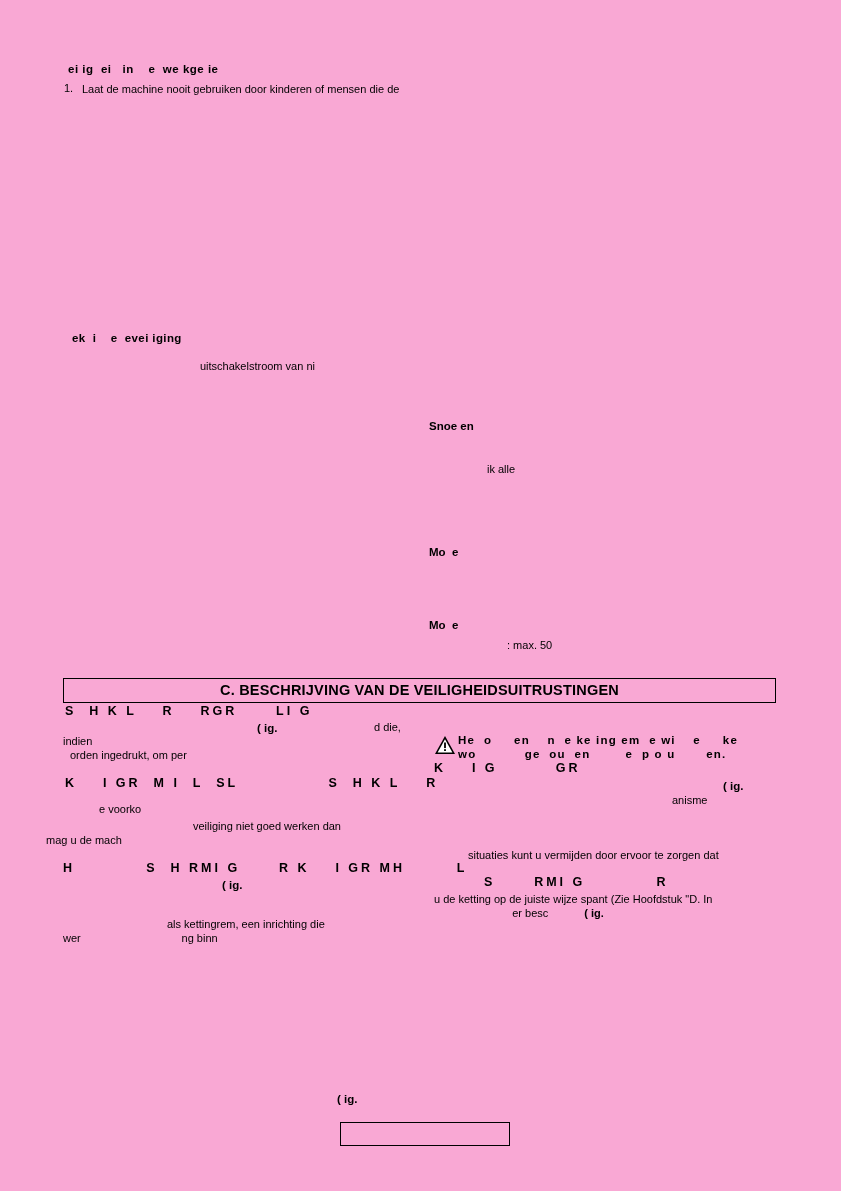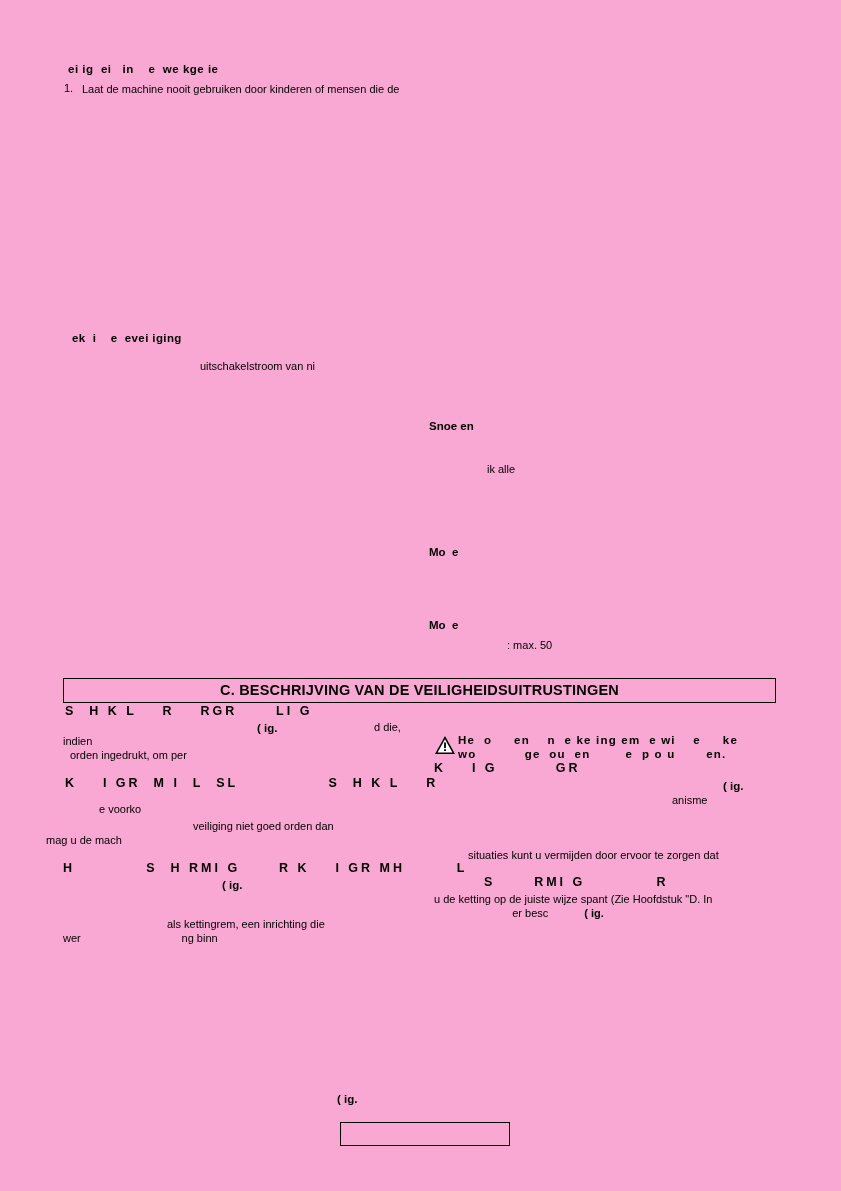--- a/index.html
+++ b/index.html
@@ -154,21 +154,21 @@
   </div>
 
   <div class="abs t b" id="c-left-head-1">S  H K L    R    RGR      LI G</div>
   <div class="abs t b" id="c-left-fig-1">( ig.</div>
   <div class="abs t" id="c-left-p1a">d die,</div>
   <div class="abs t" id="c-left-p1b">indien</div>
   <div class="abs t" id="c-left-p1c">orden ingedrukt, om per</div>
   <div class="abs t" id="c-left-p1d">e voorko</div>
 
   <div class="abs t b" id="c-left-head-2">K    I GR  M I  L  SL              S  H K L    R</div>
-  <div class="abs t" id="c-left-p2a">veiliging niet goed orden dan</div>
+  <div class="abs t" id="c-left-p2a">veiliging niet goed werken dan</div>
   <div class="abs t" id="c-left-p2b">mag u de mach</div>
 
   <div class="abs t b" id="c-left-head-3">H           S  H RMI G      R K    I GR MH        L</div>
   <div class="abs t b" id="c-left-fig-3">( ig.</div>
   <div class="abs t" id="c-left-p3a">als kettingrem, een inrichting die</div>
   <div class="abs t" id="c-left-p3b">wer                                 ng binn</div>
 
   <svg class="abs" id="warn-icon" viewBox="0 0 22 20">
     <polygon points="11,1 21,19 1,19" fill="#000000"></polygon>
     <polygon points="11,4.2 18.4,17.4 3.6,17.4" fill="#ffffff"></polygon>

